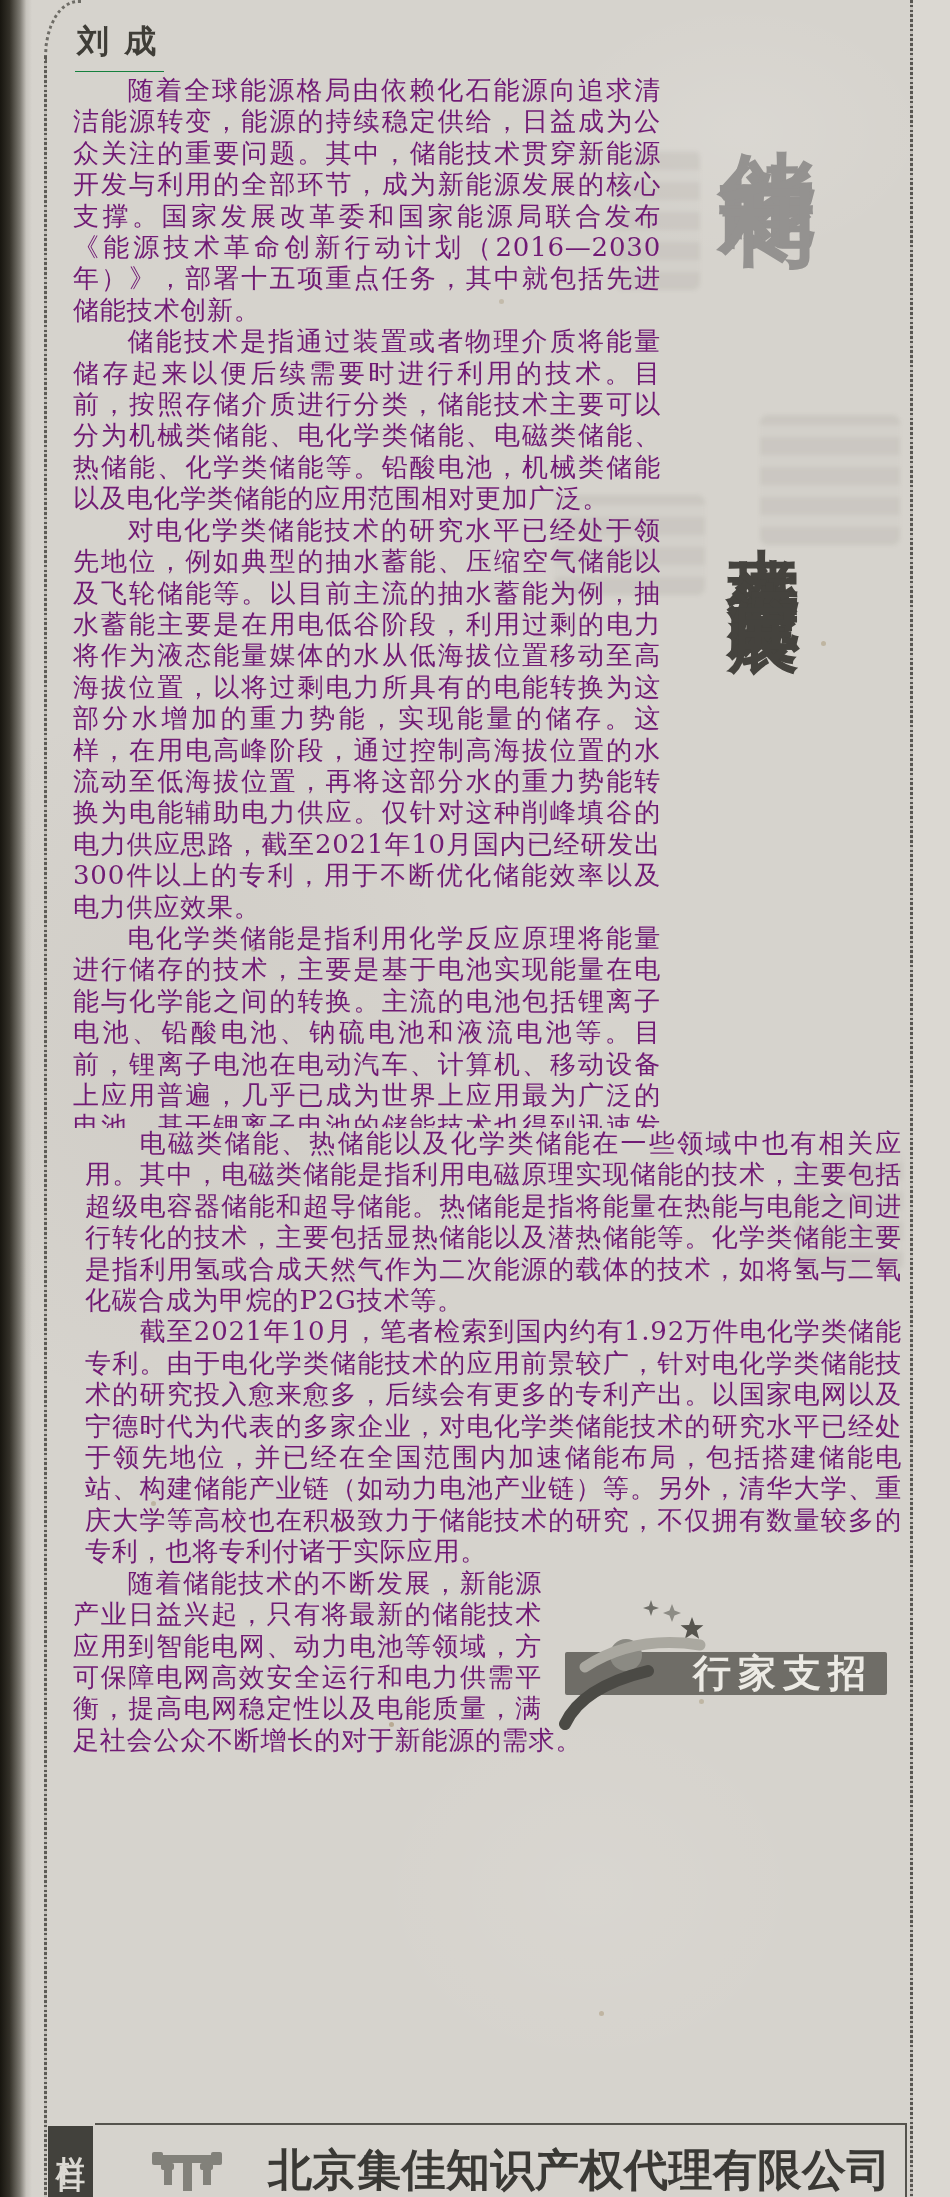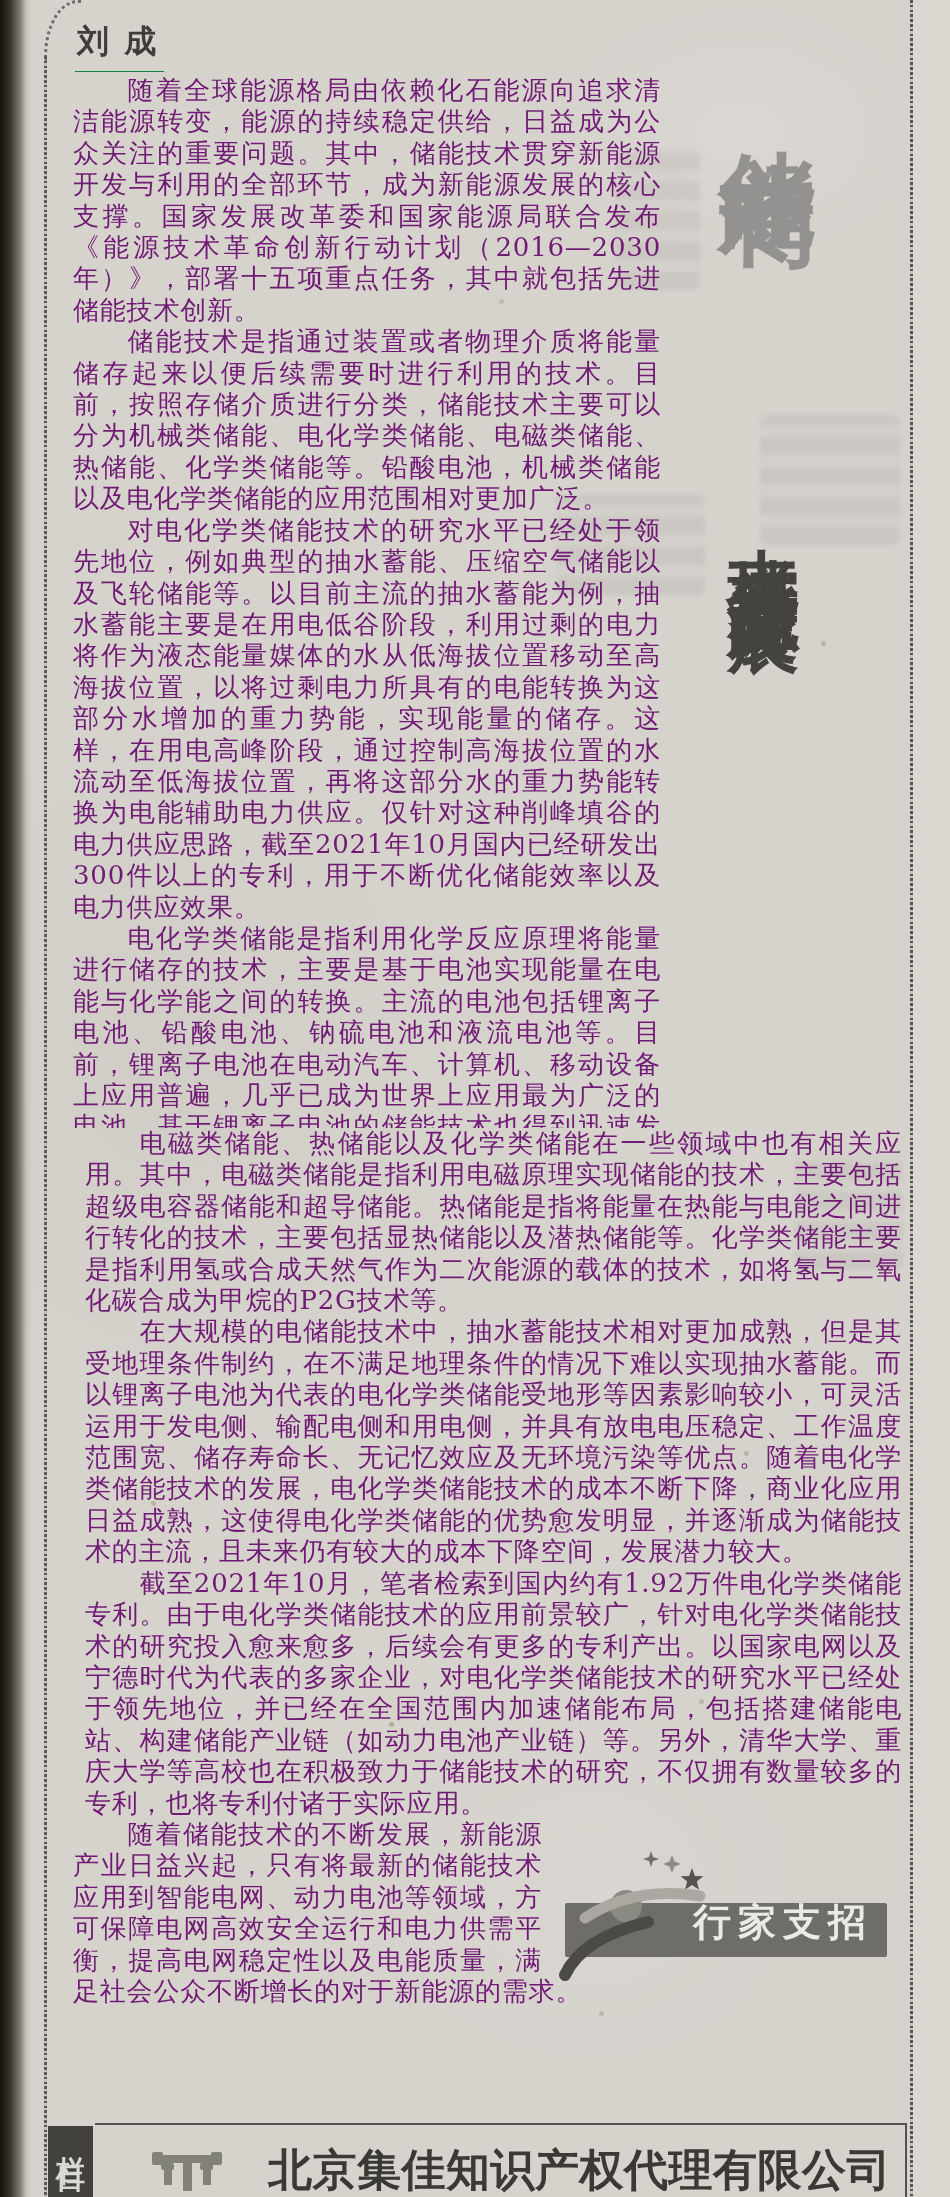--- a/index.html
+++ b/index.html
@@ -82,23 +82,23 @@
     writing-mode:vertical-rl; line-height:1;
     font-family:"DejaVu Serif","Liberation Serif",serif; font-weight:700;
     font-size:72px; letter-spacing:10px; color:#45433e;
   }
 
   .section-b{ width:817px;margin-left:12px; }
   .section-c{ width:817px; min-height:160px; }
 
   .badge-float{ float:right; width:348px; height:118px; margin-top:33px; position:relative; }
   .badge{
-    position:absolute; left:23px; top:51px; width:322px; height:54px;
+    position:absolute; left:23px; top:51px; width:322px; height:43px;
     background:#6f6d67; border-radius:2px; z-index:1;
-    display:flex; align-items:flex-start; justify-content:flex-end;
+    display:flex; align-items:center; justify-content:flex-end;
   }
   .badge span{
     font-family:"DejaVu Serif","Liberation Serif",serif; font-weight:700;
     font-size:38px; letter-spacing:7px; color:#eceae4; padding-right:14px; line-height:1;
   }
   .mascot{ position:absolute; left:2px; top:-10px; width:180px; height:140px; z-index:2; }
 
   .bottom-box{
     position:absolute; left:95px; top:2123px; width:810px; height:90px; z-index:4;
     border-top:2px solid #55534d; border-right:2px solid #55534d;
@@ -147,21 +147,20 @@
         <p>电化学类储能是指利用化学反应原理将能量进行储存的技术，主要是基于电池实现能量在电能与化学能之间的转换。主流的电池包括锂离子电池、铅酸电池、钠硫电池和液流电池等。目前，锂离子电池在电动汽车、计算机、移动设备上应用普遍，几乎已成为世界上应用最为广泛的电池。基于锂离子电池的储能技术也得到迅速发展，国内公开的关于锂离子电池的专利已超过2300件。</p>
       </div>
       <div class="col-title">
         <div class="big-title">储能专利</div>
         <div class="sub-title">支撑新能源发展</div>
       </div>
     </div>
 
     <div class="section-b">
       <p>电磁类储能、热储能以及化学类储能在一些领域中也有相关应用。其中，电磁类储能是指利用电磁原理实现储能的技术，主要包括超级电容器储能和超导储能。热储能是指将能量在热能与电能之间进行转化的技术，主要包括显热储能以及潜热储能等。化学类储能主要是指利用氢或合成天然气作为二次能源的载体的技术，如将氢与二氧化碳合成为甲烷的P2G技术等。</p>
-      <p>在大规模的电储能技术中，抽水蓄能技术相对更加成熟，但是其受地理条件制约，在不满足地理条件的情况下难以实现抽水蓄能。而以锂离子电池为代表的电化学类储能受地形等因素影响较小，可灵活运用于发电侧、输配电侧和用电侧，并具有放电电压稳定、工作温度范围宽、储存寿命长、无记忆效应及无环境污染等优点。随着电化学类储能技术的发展，电化学类储能技术的成本不断下降，商业化应用日益成熟，这使得电化学类储能的优势愈发明显，并逐渐成为储能技术的主流，且未来仍有较大的成本下降空间，发展潜力较大。</p>
       <p>截至2021年10月，笔者检索到国内约有1.92万件电化学类储能专利。由于电化学类储能技术的应用前景较广，针对电化学类储能技术的研究投入愈来愈多，后续会有更多的专利产出。以国家电网以及宁德时代为代表的多家企业，对电化学类储能技术的研究水平已经处于领先地位，并已经在全国范围内加速储能布局，包括搭建储能电站、构建储能产业链（如动力电池产业链）等。另外，清华大学、重庆大学等高校也在积极致力于储能技术的研究，不仅拥有数量较多的专利，也将专利付诸于实际应用。</p>
     </div>
 
     <div class="section-c">
       <div class="badge-float">
         <svg class="mascot" viewBox="0 0 180 140" xmlns="http://www.w3.org/2000/svg">
           <polygon points="107,9 109,15 115,17 109,19 107,25 105,19 99,17 105,15" fill="#6f6e68"></polygon>
           <polygon points="128,13 130.5,19.5 137,22 130.5,24.5 128,31 125.5,24.5 119,22 125.5,19.5" fill="#8d8c85"></polygon>
           <polygon points="148,26 150.9,34 159.4,34.3 152.8,39.6 155.1,47.7 148,43 140.9,47.7 143.2,39.6 136.6,34.3 145.1,34" fill="#56544e"></polygon>
           <circle cx="82" cy="64" r="16" fill="#8b8a83"></circle>

